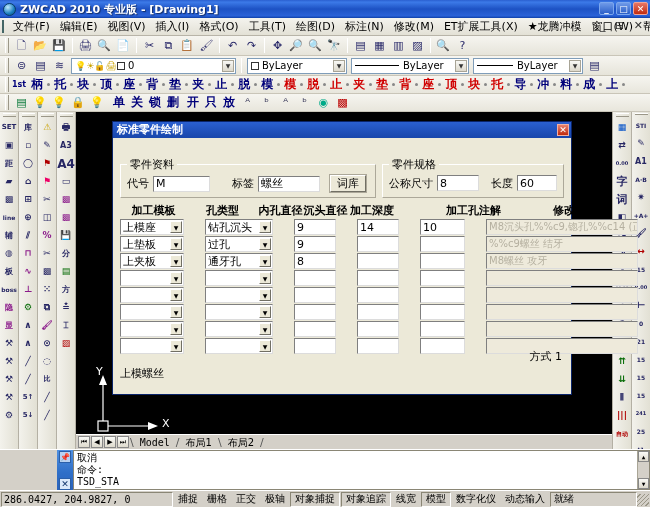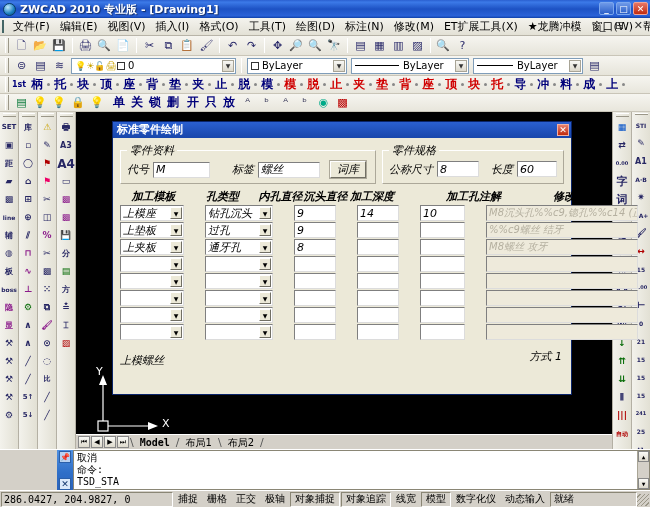--- a/index.html
+++ b/index.html
@@ -129,21 +129,21 @@
 
   
   .layouttabs {
     position: absolute; left: 0; right: 0; bottom: 0; height: 15px;
     background: #d4d0c8; border-top: 1px solid #fff;
     display: flex; align-items: center; font-size: 10px; padding-left: 2px;
   }
   .navbtn { width: 12px; height: 12px; font-size: 7px; display:flex; align-items:center; justify-content:center;
             border:1px solid #888; background: linear-gradient(to bottom,#fafaf6,#dedacd); margin-right:1px; }
   .ltab { font-size: 10px; padding: 0 6px; line-height: 13px; white-space: nowrap; }
-  .ltab.active { font-weight: bold; font-family: "DejaVu Sans Mono", monospace; }
+  .ltab.active { font-weight: normal; font-family: "DejaVu Sans Mono", monospace; }
   .ltab-sep { color:#555; font-size:11px; }
 
   
   .cmdarea {
     position: absolute; left: 0; right: 0; bottom: 17px; height: 41px;
     display: flex; background: #d4d0c8; border-top: 1px solid #fff;
   }
   .cmd-left { width: 73px; flex: 0 0 auto; position: relative; }
   .cmd-vbar {
     position:absolute; left: 57px; top: 0; width: 16px; height: 41px;
@@ -198,21 +198,21 @@
     background: linear-gradient(to bottom, #2a5fd0, #1846ab);
     color: #fff; font-size: 11px; font-weight: bold;
     display: flex; padding-left: 4px; position: relative;
   }
   .dlg-close {
     position: absolute; right: 2px; top: 2px; width: 12px; height: 12px;
     background: linear-gradient(to bottom, #e8826e, #bf2a0e);
     border: 1px solid #f2b0a2; color: #fff; font-size: 9px; font-weight: bold;
     display: flex; align-items: center; justify-content: center; line-height: 1;
   }
-  .dlg-body { flex: 1 1 auto; padding: 5px 7px 0 7px; position: relative; font-style: italic; }
+  .dlg-body { flex: 1 1 auto; padding: 19px 7px 0 7px; position: relative; }
 
   fieldset.grp {
     border: 1px solid #aca899; border-top-color:#fff; border-left-color:#fff;
     margin: 0; padding: 3px 6px 5px 6px;
   }
   fieldset.grp legend { font-size: 11px; padding: 0 3px; }
   .row { display: flex; align-items: center; gap: 4px; }
   .lbl { font-size: 11px; white-space: nowrap; }
   .tinput {
     background: #fff; border: 1px solid #7f7f7f; border-right-color:#dcdcdc; border-bottom-color:#dcdcdc;
@@ -246,21 +246,21 @@
     font-size: 10px; color: #b5b0a0; display: flex; align-items: center; padding-left: 2px; overflow: hidden;
     white-space: nowrap;
   }
   .chk {
     width: 11px; height: 11px; background: #fff;
     border: 1px solid #7f7f7f; border-right-color:#dcdcdc; border-bottom-color:#dcdcdc;
   }
   .dlg-foot {
     position: absolute; left: 7px; right: 7px; bottom: 5px; height: 40px;
   }
-  .foot-lbl { font-size: 11px; position: absolute; left: 0; top: 4px; }
+  .foot-lbl { font-size: 11px; position: absolute; left: 0; top: 17px; }
   .foot-mode { font-size: 11px; position: absolute; right: 2px; top: 0; }
   .foot-btns { position: absolute; left: 0; right: 0; top: 17px; height: 20px; }
   .foot-btns .btn { position: absolute; }
 </style>
 </head>
 <body>
 
 <div id="app">
 
   <div class="titlebar">

